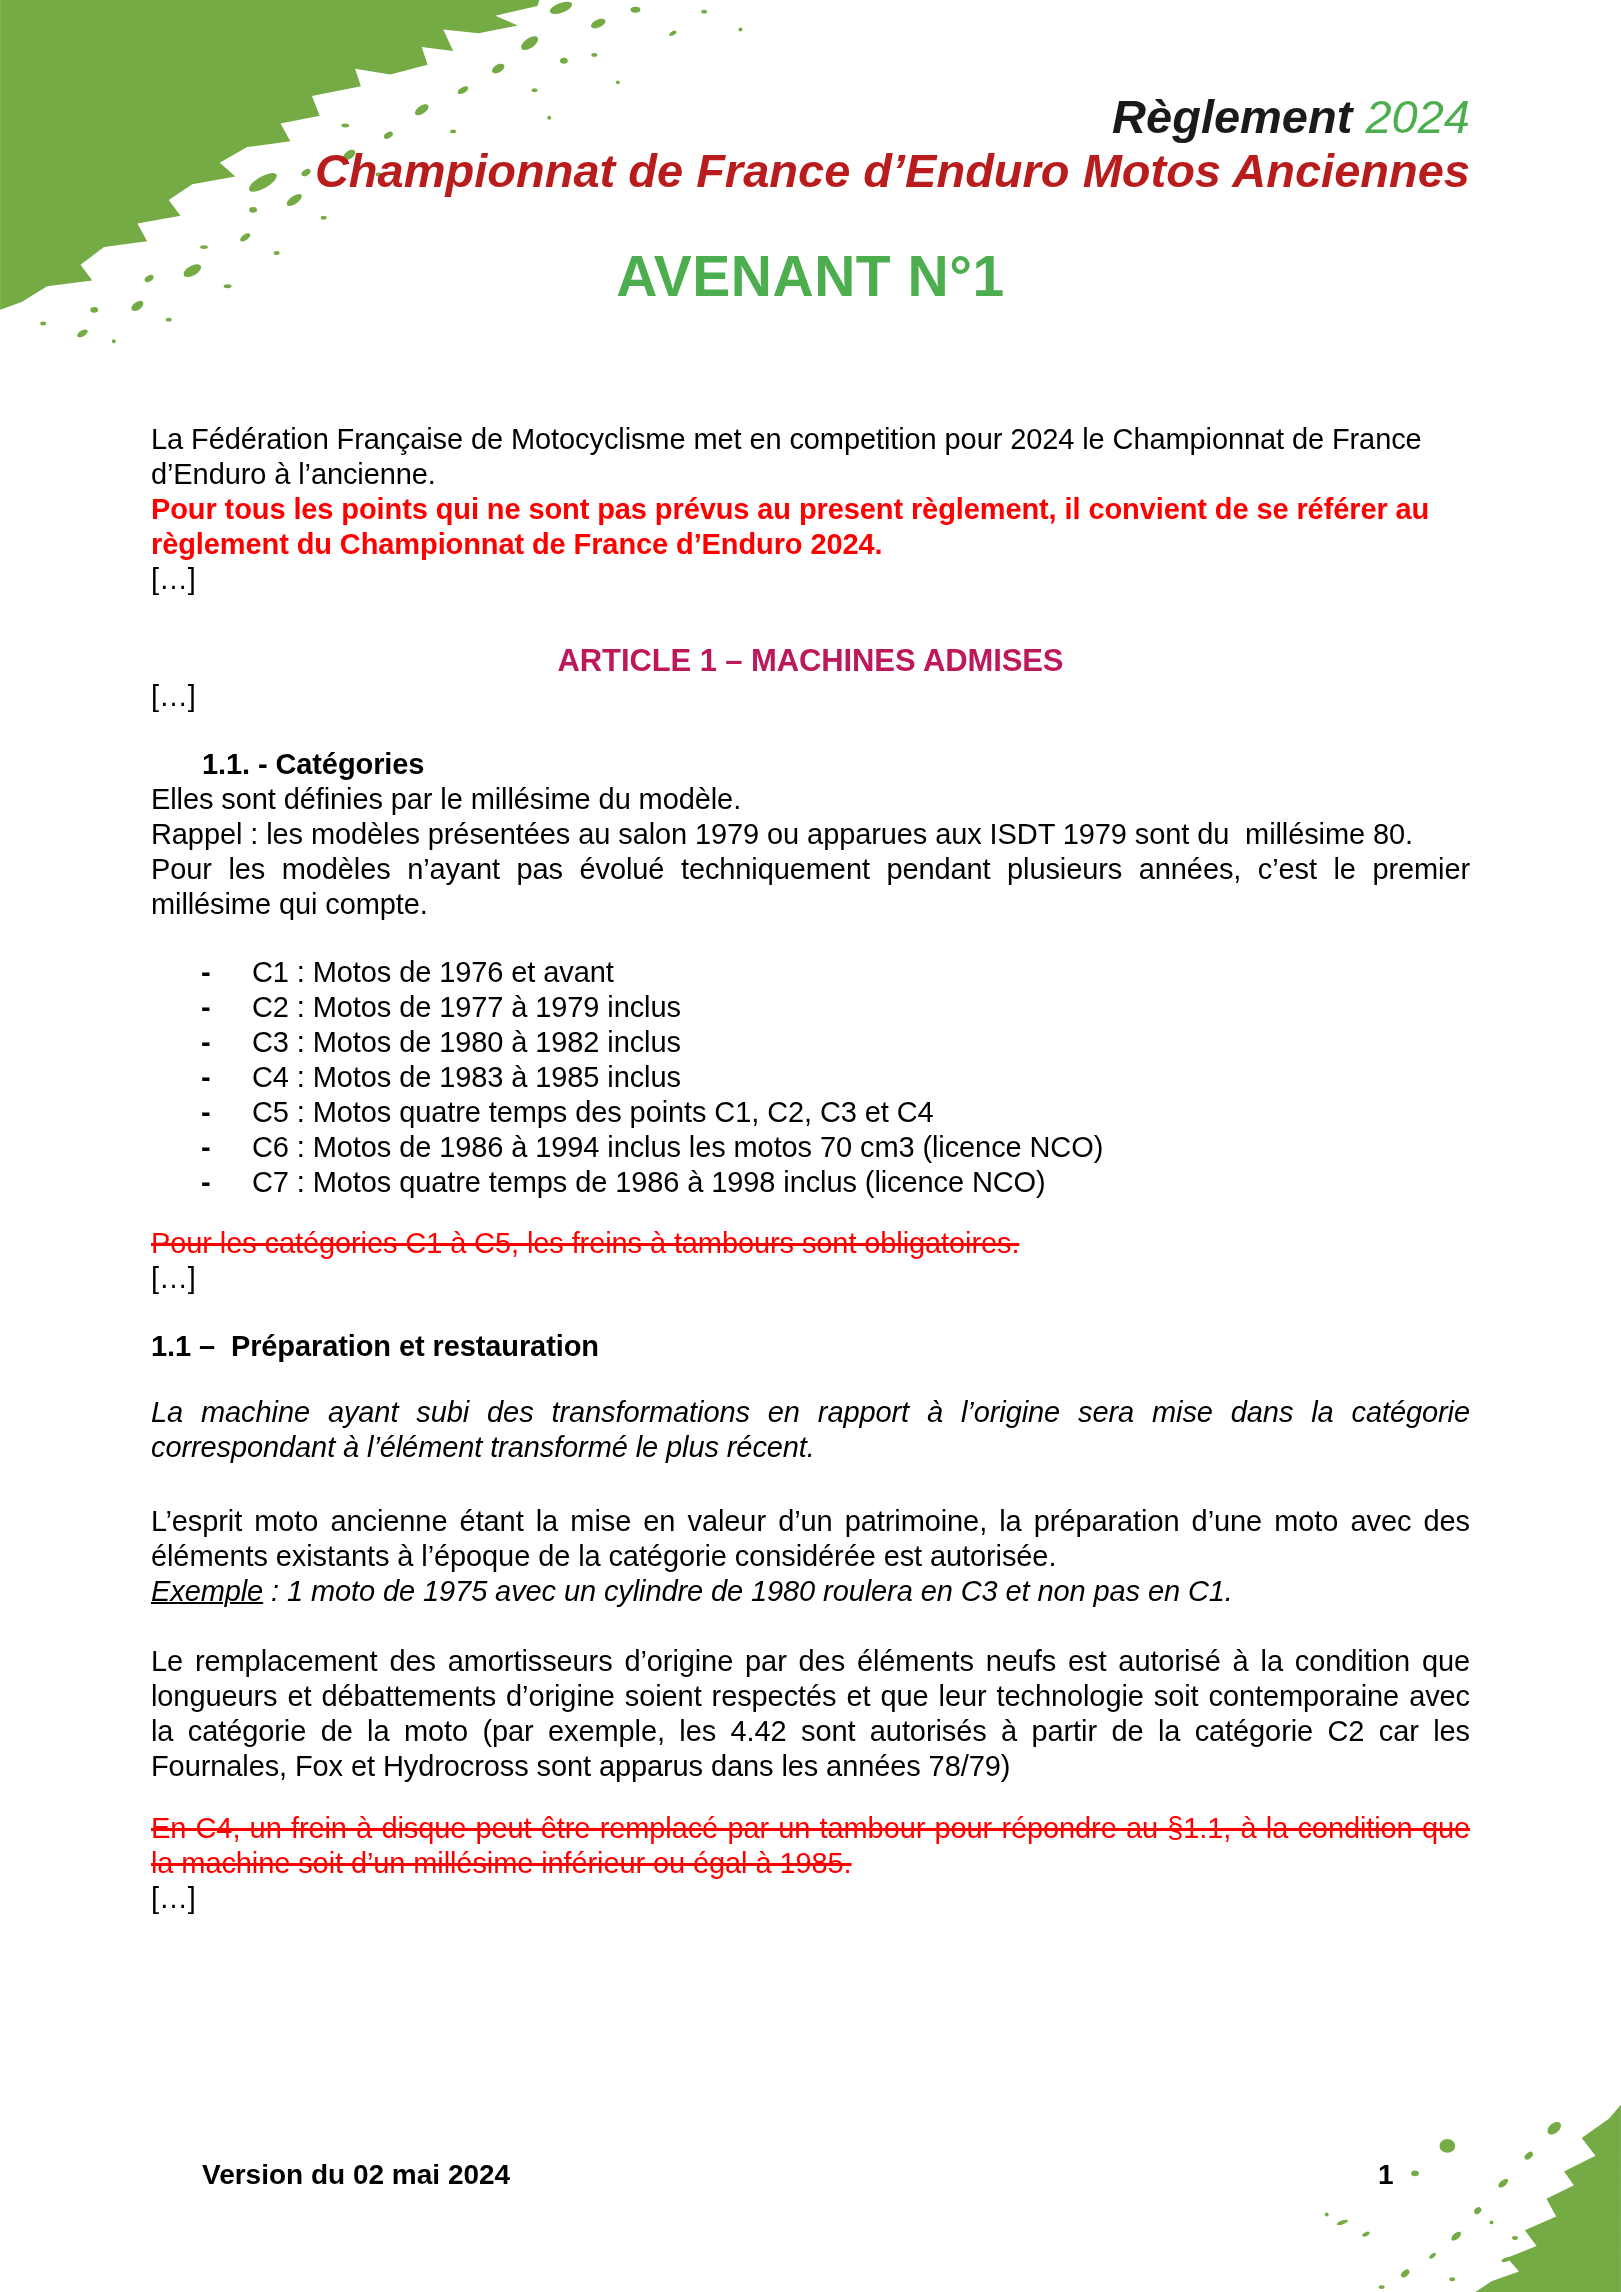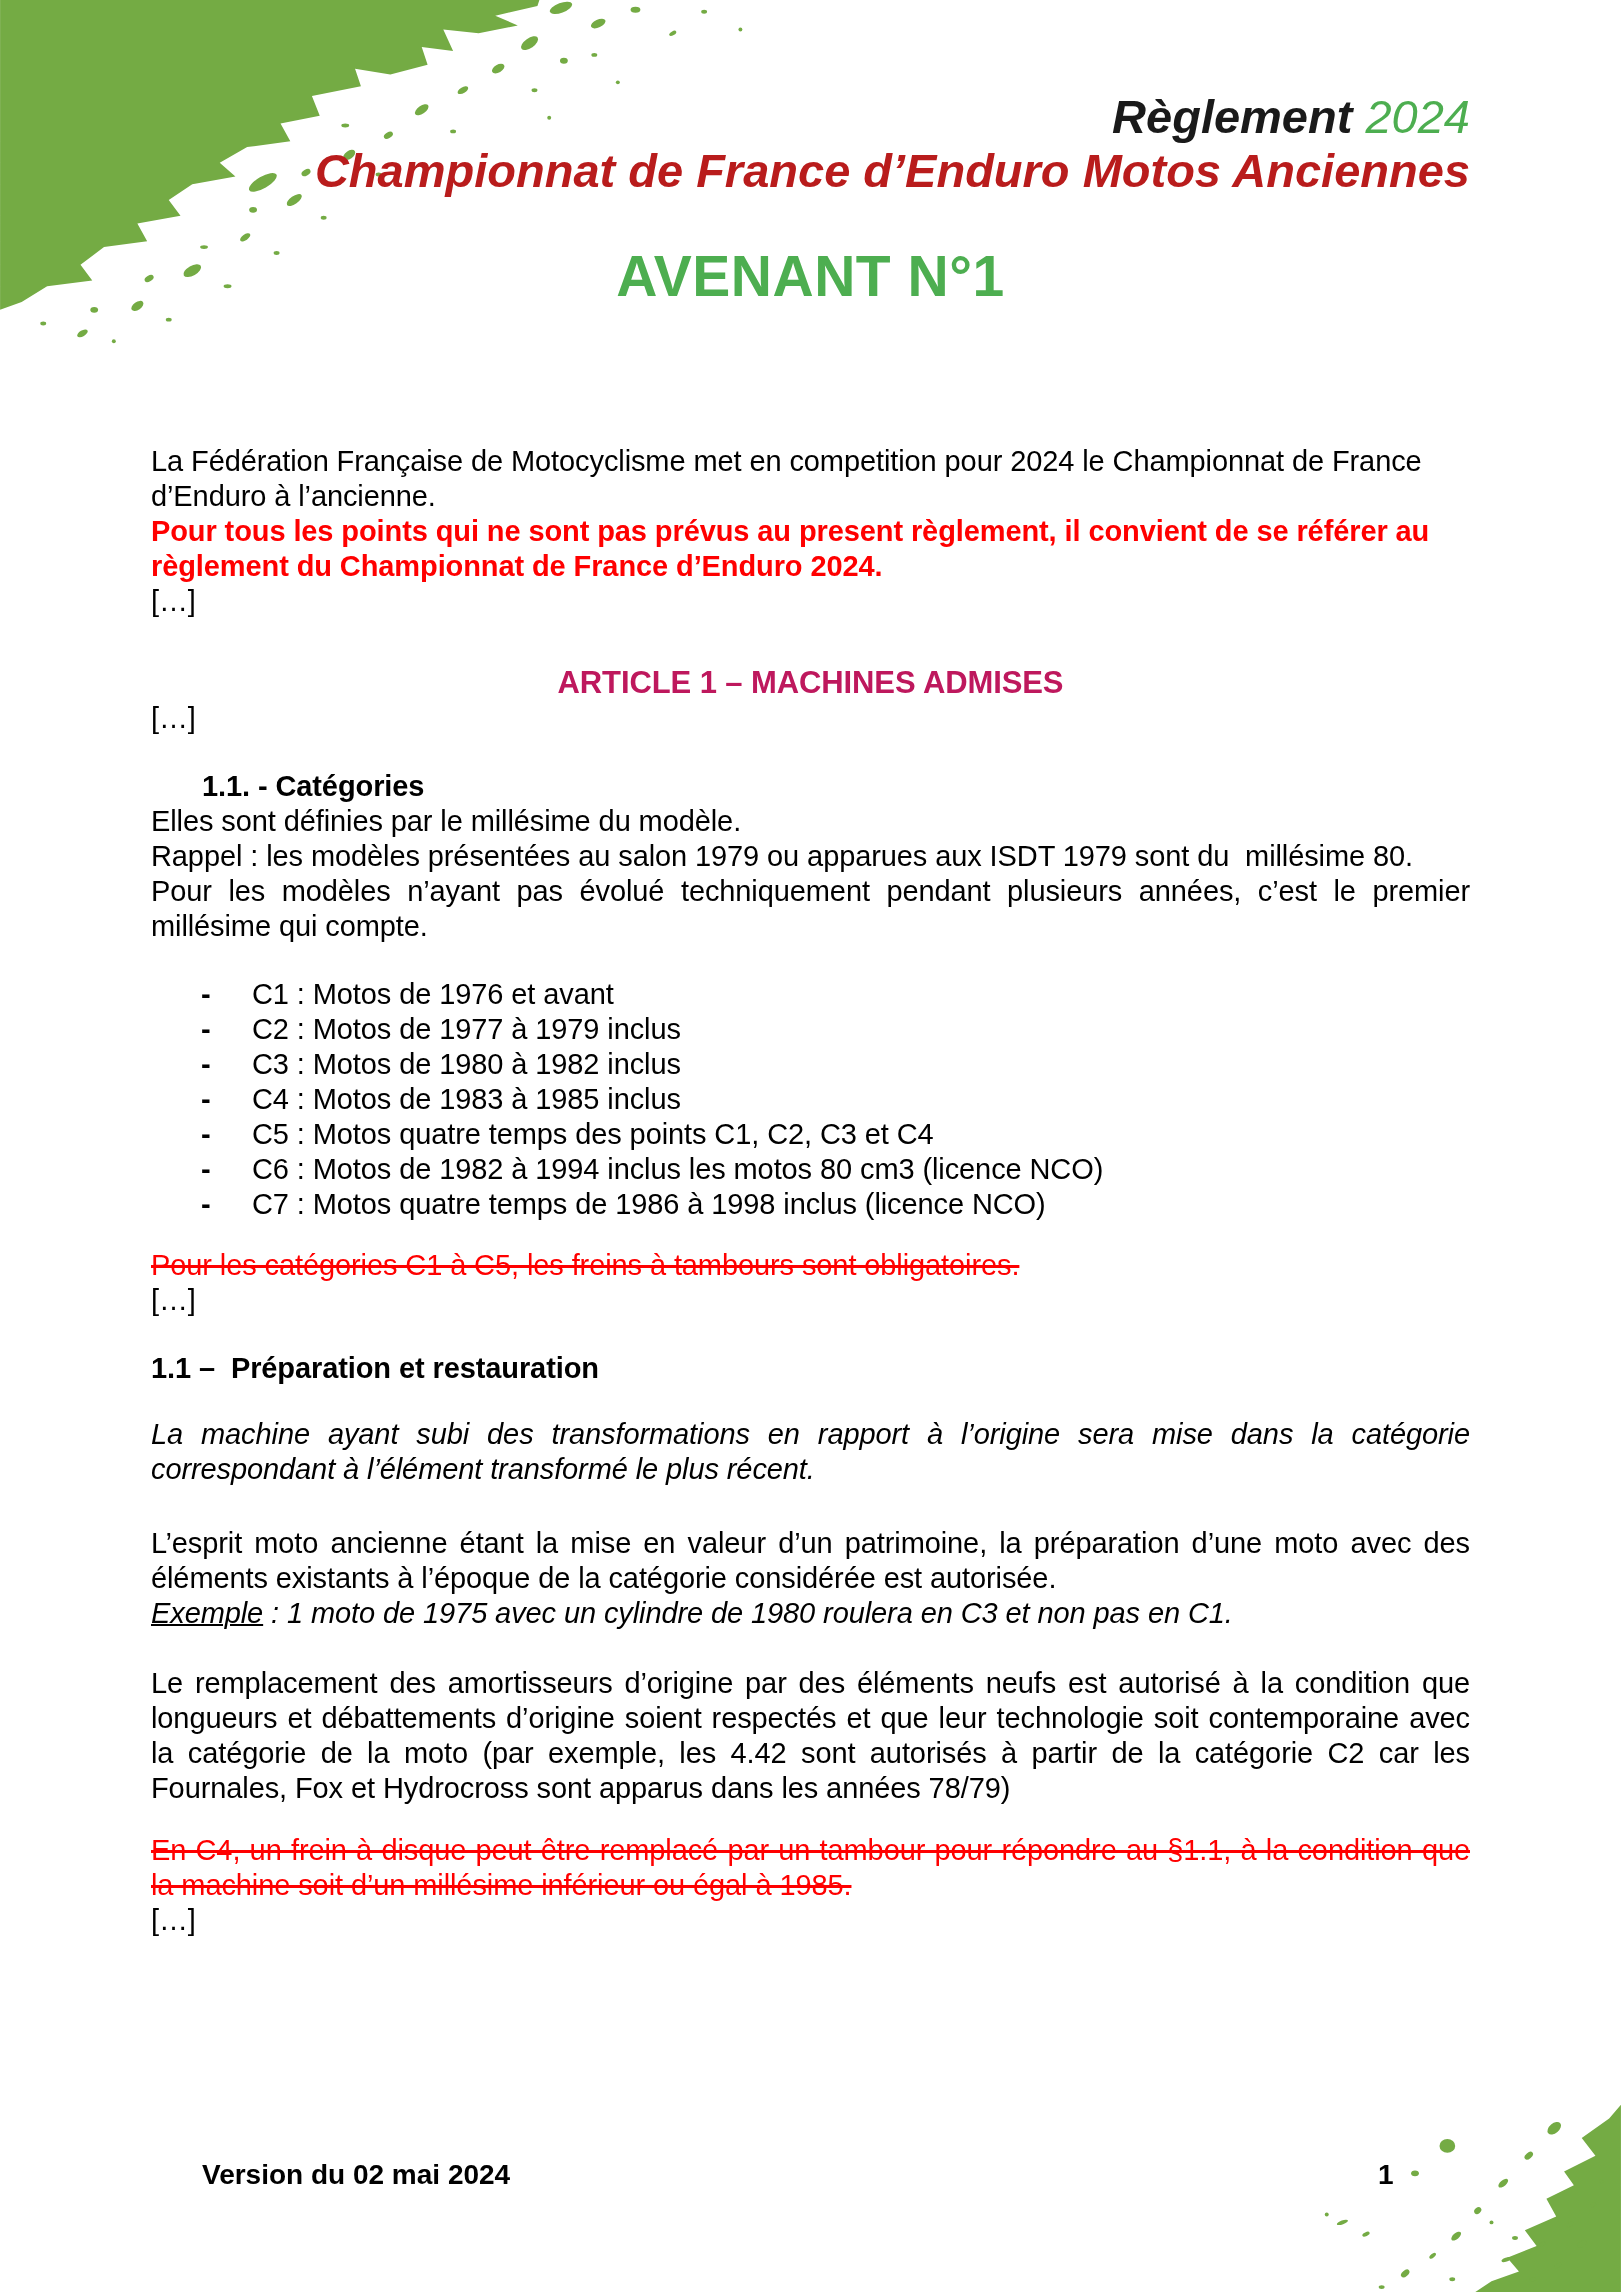--- a/index.html
+++ b/index.html
@@ -29,21 +29,21 @@
 
   .doc-title{
     position:absolute;top:243px;left:0;width:100%;
     margin:0;text-align:center;
     font-size:57px;font-weight:700;color:#4DAE50;
     letter-spacing:0.5px;
   }
 
   
   .content{
-    position:absolute;top:444px;left:151px;width:1319px;
+    position:absolute;top:422px;left:151px;width:1319px;
     font-size:29px;line-height:35px;letter-spacing:-0.1px;
   }
   .content p,.content h2,.content h3,.content div.block{margin:0;padding:0;}
 
   .red-bold{display:block;color:#FF0000;font-weight:700;}
   .plain-block{display:block;}
   .ellipsis{margin-top:0;}
   .el-1{margin-top:29px;}
   .el-2{margin-top:43px;}
   .el-3{margin-top:29px;}
@@ -194,21 +194,21 @@
       <div class="prewrap">Rappel : les modèles présentées au salon 1979 ou apparues aux ISDT 1979 sont du  millésime 80.</div>
       <div class="just">Pour les modèles n’ayant pas évolué techniquement pendant plusieurs années, c’est le premier millésime qui compte.</div>
     </div>
 
     <ul class="cat-list">
       <li><span class="bullet">-</span><span>C1 : Motos de 1976 et avant</span></li>
       <li><span class="bullet">-</span><span>C2 : Motos de 1977 à 1979 inclus</span></li>
       <li><span class="bullet">-</span><span>C3 : Motos de 1980 à 1982 inclus</span></li>
       <li><span class="bullet">-</span><span>C4 : Motos de 1983 à 1985 inclus</span></li>
       <li><span class="bullet">-</span><span>C5 : Motos quatre temps des points C1, C2, C3 et C4</span></li>
-      <li><span class="bullet">-</span><span>C6 : Motos de 1982 à 1994 inclus les motos 80 cm3 (licence NCO)</span></li>
+      <li><span class="bullet">-</span><span>C6 : Motos de 1986 à 1994 inclus les motos 70 cm3 (licence NCO)</span></li>
       <li><span class="bullet">-</span><span>C7 : Motos quatre temps de 1986 à 1998 inclus (licence NCO)</span></li>
     </ul>
 
     <p class="strike-red strike-1">Pour les catégories C1 à C5, les freins à tambours sont obligatoires.</p>
 
     <p class="ellipsis el-3">[…]</p>
 
     <h3 class="sub-heading h-preparation">1.1 –  Préparation et restauration</h3>
 
     <p class="just p-italic">La machine ayant subi des transformations en rapport à l’origine sera mise dans la catégorie correspondant à l’élément transformé le plus récent.</p>

